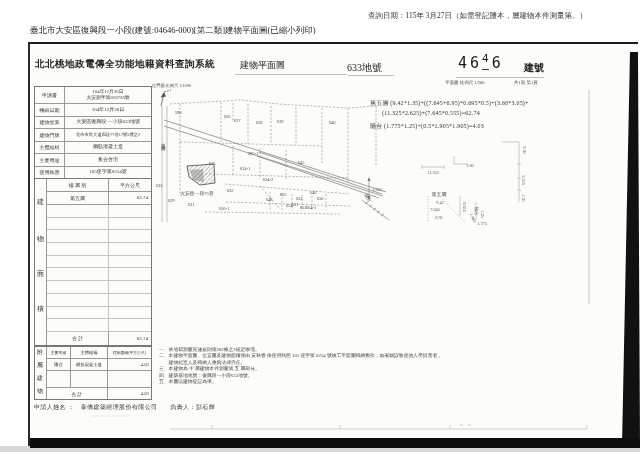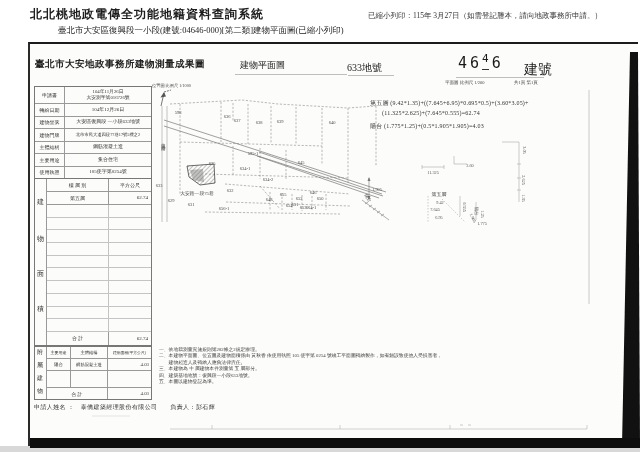--- a/index.html
+++ b/index.html
@@ -1,30 +1,30 @@
 <!DOCTYPE html>
 <html><head>
 <meta charset="utf-8">
 <style>
   * { margin:0; padding:0; box-sizing:border-box; }
   body { font-family:"Liberation Serif", serif; background:#ffffff; }
   .page { position:relative; width:640px; height:452px; overflow:hidden; background:#ffffff; }
   .abs { position:absolute; }
   .sys-title { left:30px; top:6px; font-size:12px; font-weight:bold; color:#1d1d1d; letter-spacing:1px; white-space:nowrap; }
   .qdate { left:368px; top:11px; font-size:7.5px; color:#333; white-space:nowrap; }
-  .subtitle { left:30px; top:25px; font-size:8.5px; color:#222; white-space:nowrap;margin-left:28px; }
+  .subtitle { left:30px; top:25px; font-size:8.5px; color:#222; white-space:nowrap; }
   .doc { left:28px; top:42px; width:610px; height:404px; background:#fcfcfa; border-top:2px solid #1c1c1c; border-left:2px solid #2a2a2a; position:absolute; }
   .blackband-bottom { left:0; top:394px; width:610px; height:10px; background:#0d0d0d; }
   .graystrip { left:0; top:446px; width:640px; height:6px; background:#d8d8d8; }
   .office-title { left:5px; top:14px; font-size:9.5px; font-weight:bold; color:#222; letter-spacing:.5px; white-space:nowrap; }
   .section-name { left:210px; top:15px; font-size:9px; color:#222; white-space:nowrap; }
   .land-no { left:317px; top:17px; font-size:10px; color:#222; white-space:nowrap; }
   .stamp { left:428px; top:10px; display:flex; gap:3px; font-family:"DejaVu Sans Mono", monospace; font-size:15px; color:#1a1a1a; }
   .st-raise { font-size:11px; position:relative; top:-2px; border-bottom:1px solid #333; }
-  .bno-label { left:494px; top:17px; font-size:14px; font-weight:normal; color:#222; white-space:nowrap; }
+  .bno-label { left:494px; top:17px; font-size:10px; font-weight:bold; color:#222; white-space:nowrap; }
   .tiny { font-size:4.5px; color:#444; white-space:nowrap; }
   .plan-scale { left:415px; top:36px; }
   .page-info { left:484px; top:36px; }
   .map-scale { left:122px; top:39px; font-size:4.2px; }
   .rule { border-top:1px solid #aaa; opacity:.75; height:0; }
   
   .info-table { left:4px; top:42px; width:118px; border:1px solid #777; border-bottom:none; }
   .irow { display:flex; border-bottom:1px solid #999; }
   .ilabel { width:30px; border-right:1px solid #999; font-size:5px; color:#333; display:flex; align-items:center; justify-content:center; text-align:center; }
   .ival { flex:1; font-size:5px; color:#333; display:flex; flex-direction:column; align-items:center; justify-content:center; text-align:center; line-height:5.8px; }
@@ -58,22 +58,21 @@
   .street { position:absolute; font-size:4.8px; color:#444; transform:translate(-50%,-50%); white-space:nowrap; }
   .street-v { position:absolute; left:131px; top:96px; font-size:4.3px; color:#666; writing-mode:vertical-rl; letter-spacing:1px; }
   .flabel { position:absolute; font-size:5px; color:#444; transform:translate(-50%,-50%); white-space:nowrap; }
   svg.lineart { position:absolute; left:0; top:0; width:610px; height:404px; }
 </style>
 </head>
 <body>
 
 <div class="page">
 
-  <div class="abs sys-title">北北桃地政電傳全功能地籍資料查詢系統</div>
-  <div class="abs qdate">已縮小列印：115年 3月27日（如需登記謄本，請向地政事務所申請。）</div>
+  <div class="abs qdate">查詢日期：115年 3月27日（如需登記謄本，層建物本件測量第。）</div>
   <div class="abs subtitle">臺北市大安區復興段一小段(建號:04646-000)[第二類]建物平面圖(已縮小列印)</div>
   <div class="abs graystrip"></div>
 
   <div class="doc">
 
     <svg class="lineart" viewBox="0 0 610 404">
       <defs>
         <pattern id="hatch" width="3" height="3" patternTransform="rotate(45)" patternUnits="userSpaceOnUse">
           <line x1="0" y1="0" x2="0" y2="3" stroke="#555" stroke-width="0.7"></line>
         </pattern>
@@ -162,21 +161,21 @@
           <path d="M310,381 V385"></path>
           <path d="M420,381 V385"></path>
           <path d="M557,381 V385"></path>
         <path d="M430,381 h3 M438,381 h3" stroke="#999"></path>
         <path d="M62,372 H100" stroke="#ccc"></path>
       </g>
     </svg>
 
     <div class="abs blackband-bottom"></div>
 
-    <div class="abs office-title">臺北市大安地政事務所建物測量成果圖</div>
+    <div class="abs office-title">北北桃地政電傳全功能地籍資料查詢系統</div>
     <div class="abs section-name">建物平面圖</div>
     <div class="abs land-no">633地號</div>
     <div class="abs stamp">
       <span>4</span>
       <span>6</span>
       <span class="st-raise">4</span>
       <span>6</span>
     </div>
     <div class="abs bno-label">建號</div>
     <div class="abs rule" style="left:205px; top:30px; width:112px;"></div>

